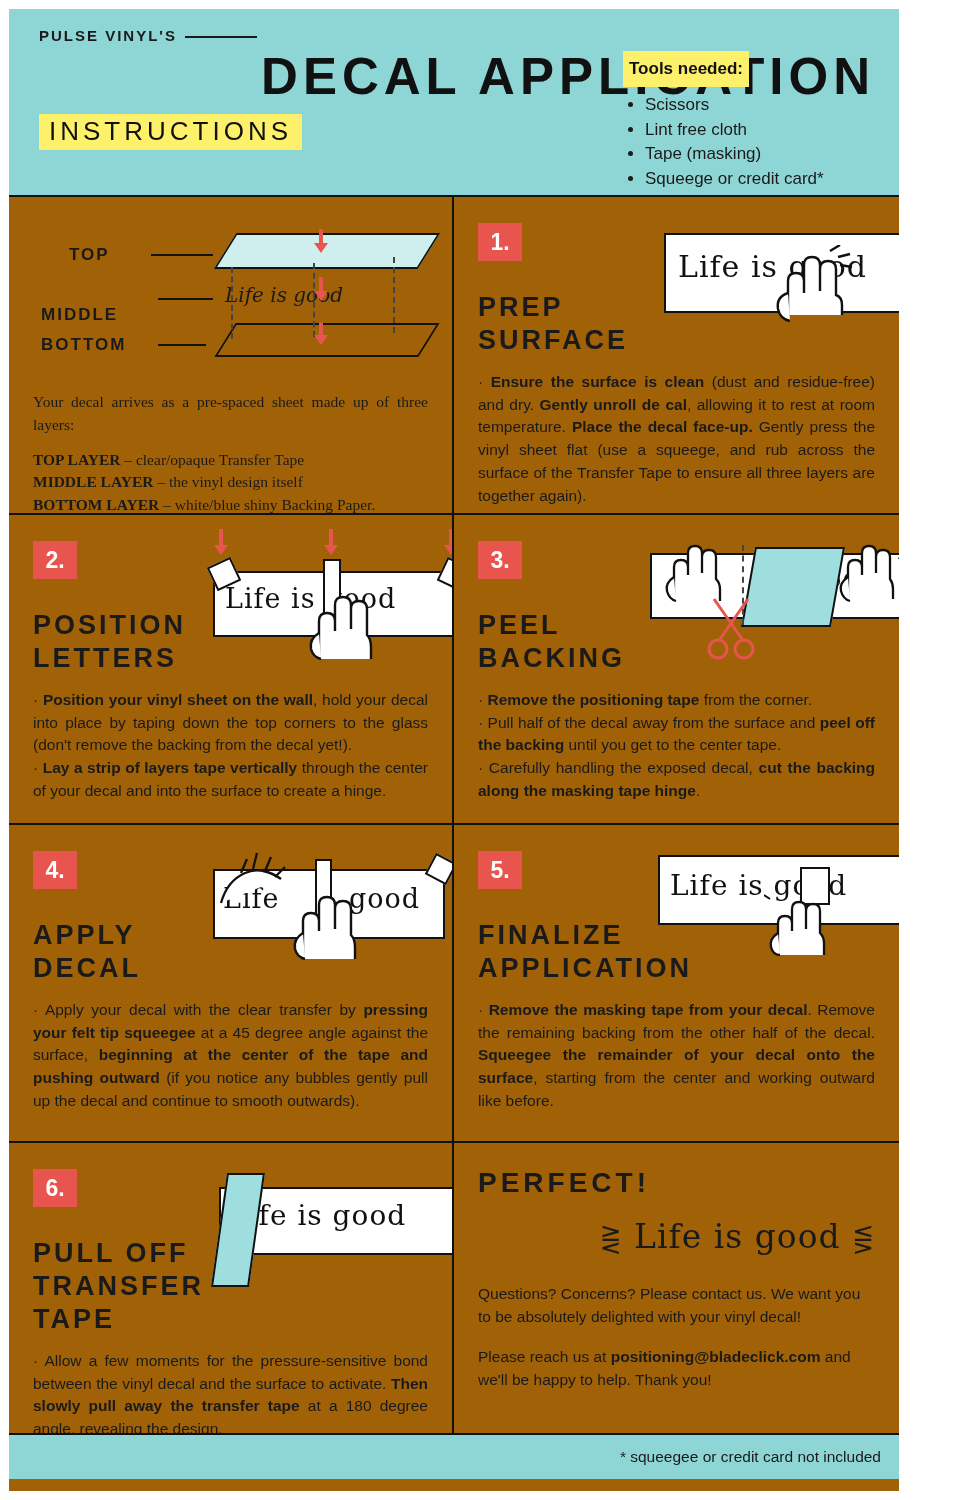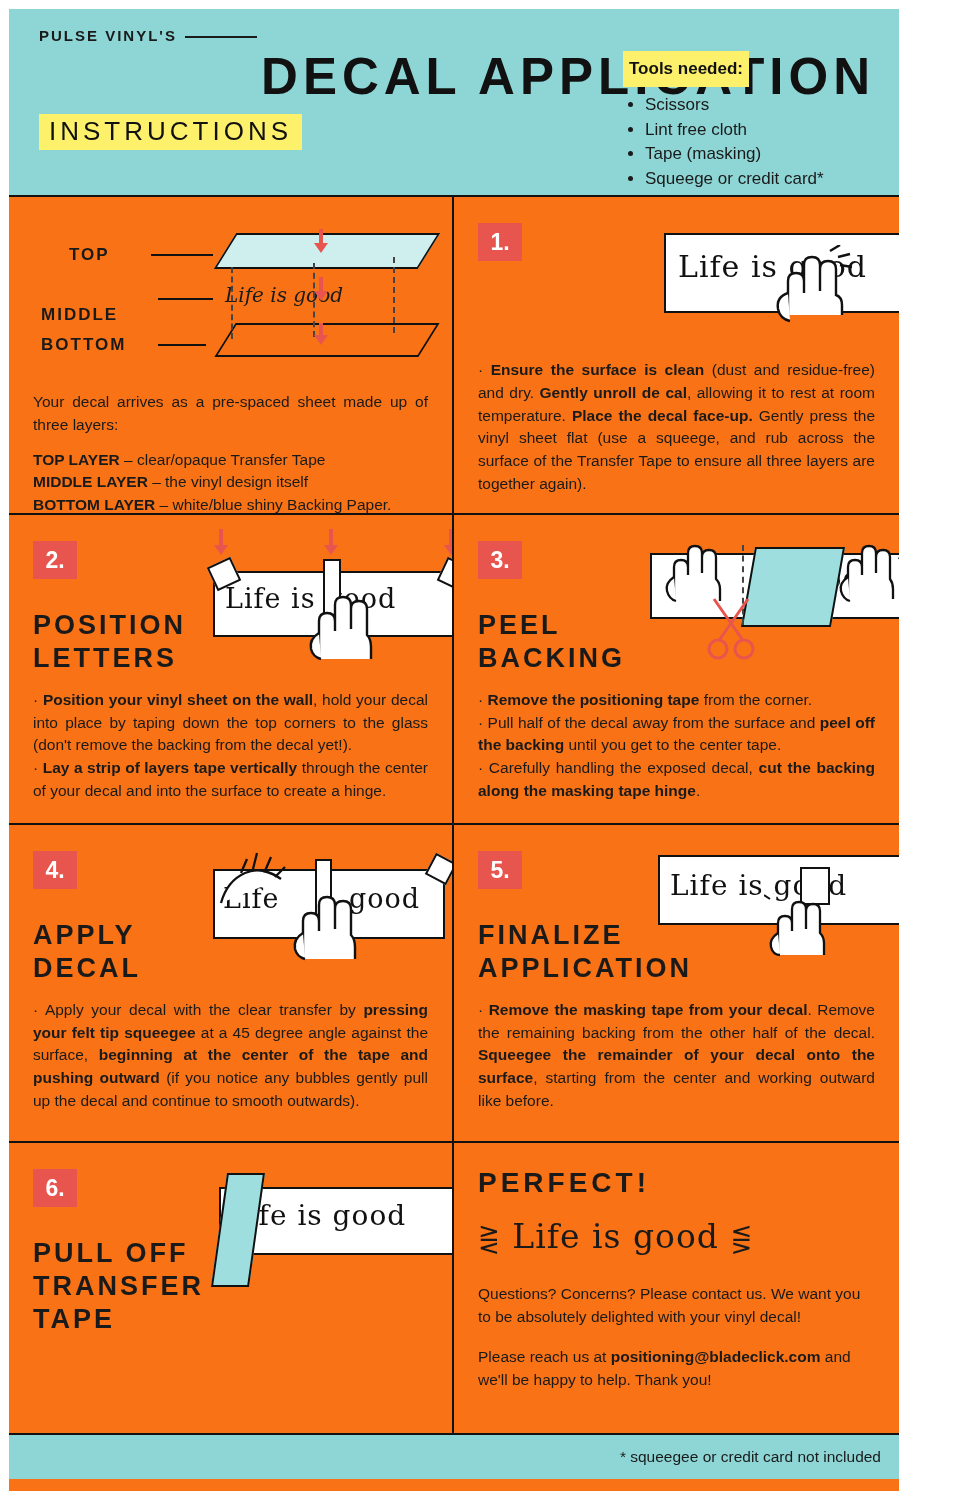--- a/index.html
+++ b/index.html
@@ -8,21 +8,21 @@
     background:#ffffff;
     font-family:"Liberation Sans", sans-serif;
     color:#1a1a1a;
     overflow:hidden;
   }
   .page{
     position:relative;
     width:908px;height:1500px;
     box-sizing:border-box;
     border:9px solid #ffffff;
-    background:#f97316;
+    background:#a16207;
   }
   
   .header{
     position:relative;
     height:186px;
     background:#8ed6d6;
     box-sizing:border-box;
     padding:18px 24px 0 30px;
   }
   .brand{
@@ -110,21 +110,21 @@
     height:120px;
     margin-top:4px;
   }
   .body{
     font-size:15.5px;
     line-height:1.47;
     text-align:justify;
     margin-top:14px;
   }
   .body b{font-weight:bold;}
-  .body p{margin:8px 0 4px 0;}
+  .body p{margin:8px 0 4px 0;font-family:Liberation Serif, serif;}
   
   .layers{
     position:relative;height:150px;margin:6px 0 0 0;
   }
   .layer-label{
     position:absolute;
     font-size:17px;font-weight:bold;letter-spacing:2px;
   }
   .lead{
     position:absolute;height:2px;background:#111;
@@ -164,21 +164,21 @@
     font-size:30px;
     letter-spacing:1px;
     color:#111;
     white-space:nowrap;
   }
   .teal{background:#9fdede;border:2px solid #111;position:absolute;}
   .perfect-title{
     font-size:28px;font-weight:bold;letter-spacing:4px;margin-bottom:6px;
   }
   .perfect-art{
-    text-align:left;
+    text-align:right;
     font-family:"DejaVu Serif", serif;
     font-size:33px;
     margin:18px 0 26px 0;
     letter-spacing:1px;
   }
   .perfect-body{font-size:15.5px;line-height:1.5;}
   .perfect-body p{margin:0 0 16px 0;}
   .footer{
     height:44px;
     background:#8ed6d6;
@@ -256,20 +256,24 @@
           <b>MIDDLE LAYER</b><span> – the vinyl design itself</span><br>
           <b>BOTTOM LAYER</b><span> – white/blue shiny Backing Paper.</span>
         </p>
       </div>
     </div>
 
     <div class="cell right">
       <div class="head-row">
         <div class="head-left">
           <div class="num">1.</div>
+          <div class="step-title">
+            <span>PREP</span><br>
+            <span>SURFACE</span>
+          </div>
         </div>
         <div class="art">
           <div class="frame" style="left:6px;top:8px;width:278px;height:76px;"></div>
           <div class="lifetext" style="left:20px;top:24px;">Life is good</div>
           <svg style="position:absolute;left:110px;top:20px;" width="90" height="80" viewBox="0 0 90 80">
             <path d="M20 70 L20 36 q0-8 8-8 q8 0 8 8 L36 48 L36 20 q0-8 8-8 q8 0 8 8 L52 46 L52 24 q0-8 8-8 q8 0 8 8 L68 50 q6 2 6 10 l0 10" fill="#fff" stroke="#111" stroke-width="2.4"></path>
             <path d="M20 48 q-12 4 -10 16 q2 10 12 12" fill="#fff" stroke="#111" stroke-width="2.4"></path>
             <path d="M62 6 l10 -6 M70 12 l12 -3 M72 20 l12 2" stroke="#111" stroke-width="2.4" fill="none"></path>
           </svg>
         </div>
@@ -422,20 +426,23 @@
             <span>TRANSFER</span><br>
             <span>TAPE</span>
           </div>
         </div>
         <div class="art">
           <div class="frame" style="left:6px;top:16px;width:246px;height:64px;"></div>
           <div class="lifetext" style="left:16px;top:28px;font-size:28px;">Life is good</div>
           <div class="teal" style="left:6px;top:2px;width:34px;height:110px;transform:skewX(-8deg);"></div>
         </div>
       </div>
+      <div class="body">
+        · Allow a few moments for the pressure-sensitive bond between the vinyl decal and the surface to activate. <b>Then slowly pull away the transfer tape</b> at a 180 degree angle, revealing the design.
+      </div>
     </div>
 
     <div class="cell right lastrow">
       <div class="perfect-title">PERFECT!</div>
       <div class="perfect-art">
         <span style="font-size:26px;">⋛</span>
         <span>Life is good</span>
         <span style="font-size:26px;">⋚</span>
       </div>
       <div class="perfect-body">

